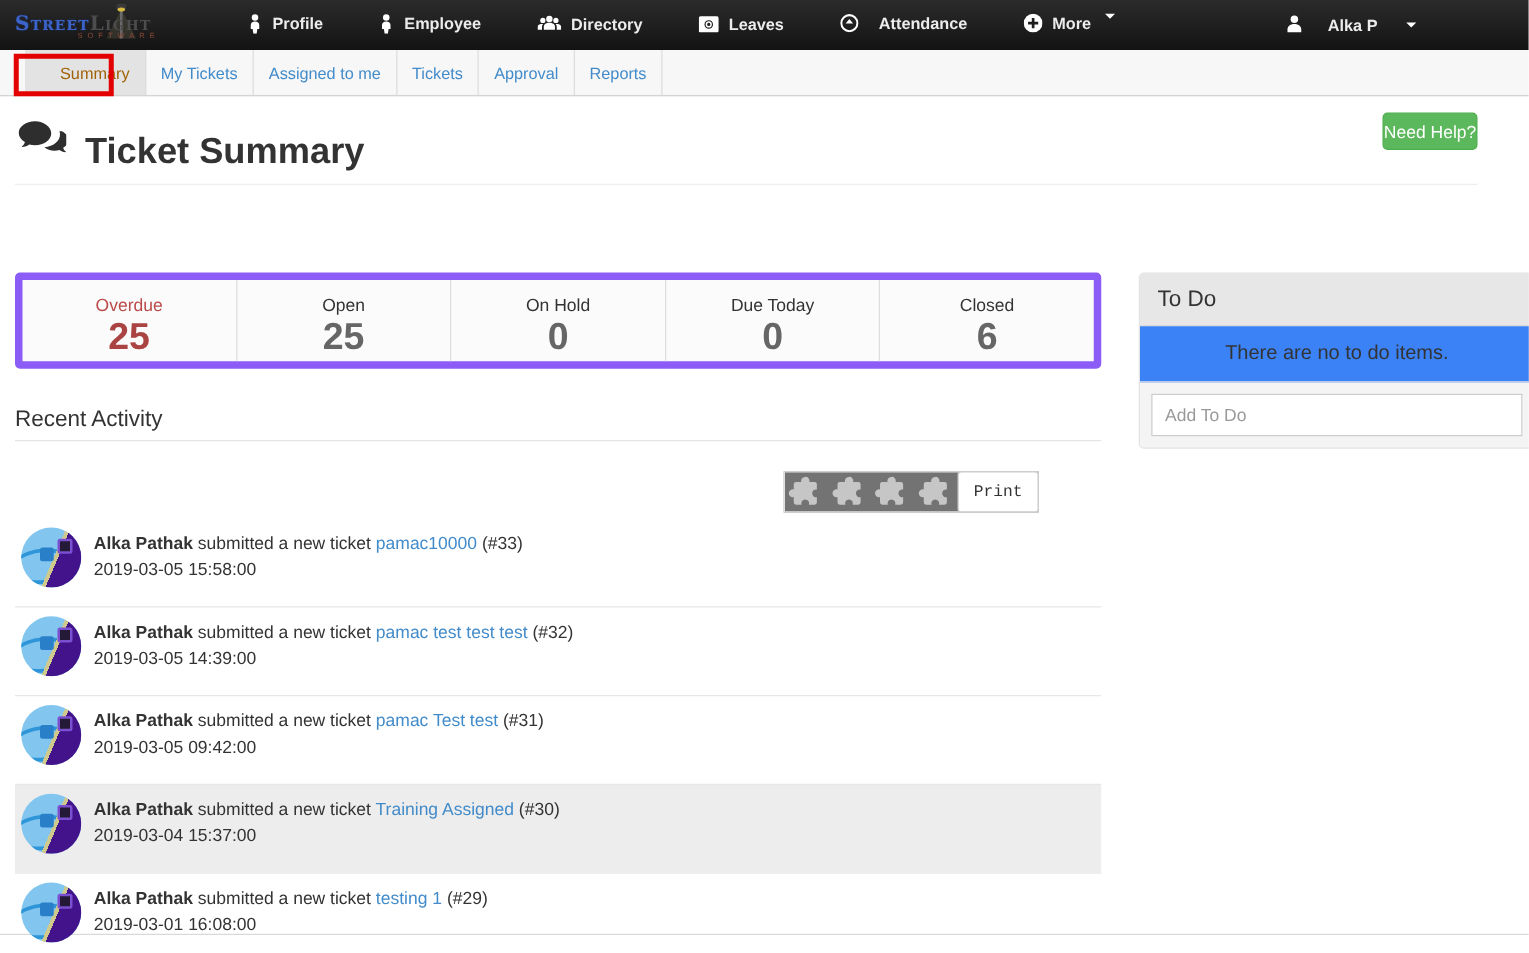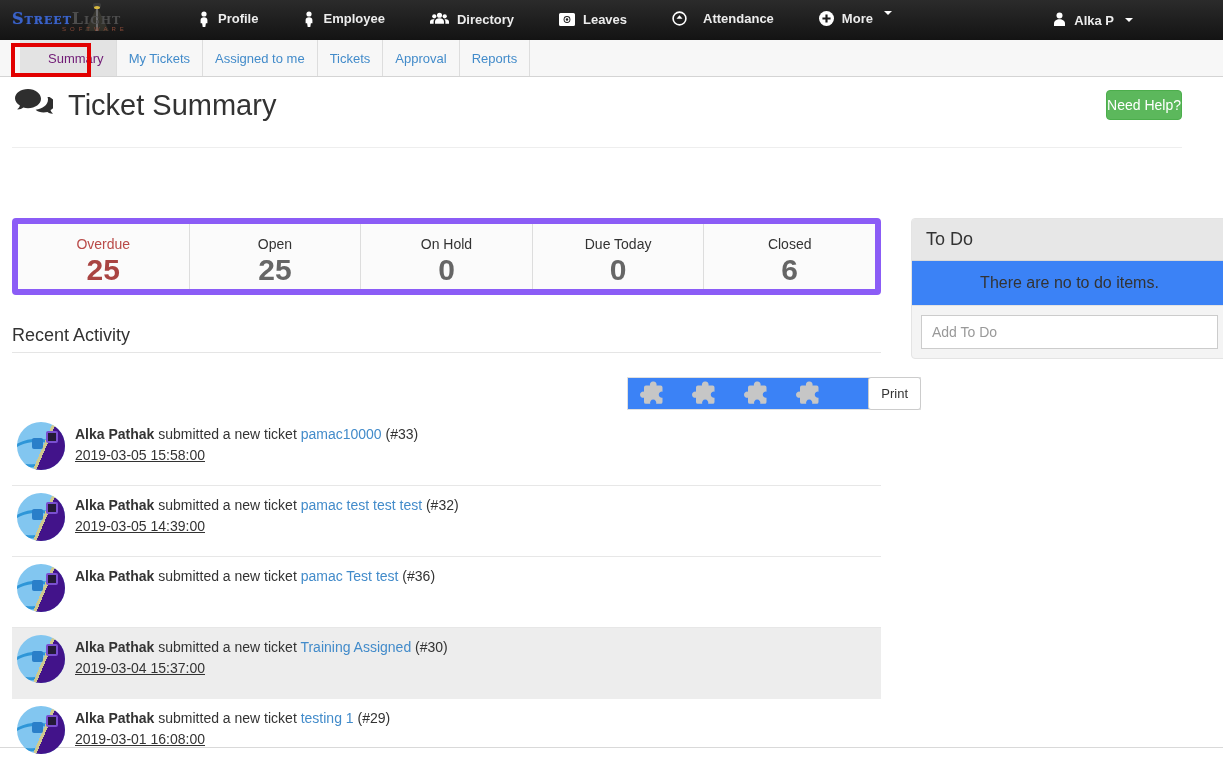--- a/index.html
+++ b/index.html
@@ -12,37 +12,37 @@
   .logo{position:relative;margin-left:10px;width:160px;height:40px;flex:none;cursor:pointer;}
   .logo-lamp{position:absolute;left:74px;top:1px;}
   .logo-line1{position:absolute;top:9px;left:2px;font-family:"DejaVu Serif","Liberation Serif",serif;
               font-variant:small-caps;font-weight:bold;font-size:16px;letter-spacing:1px;white-space:nowrap;}
   .logo-word1{color:#3b63c8;text-shadow:0 0 1px #24459c;}
   .logo-word2{color:#4d4d4d;}
   .logo-line2{position:absolute;top:26px;left:52px;font-size:6px;letter-spacing:4px;color:#8a4a38;}
   .nav-menu{display:flex;align-items:center;margin-left:28px;}
   .nav-item{display:flex;gap:8px;color:#ececec;font-weight:bold;font-size:13px;
             margin-right:45px;cursor:pointer;white-space:nowrap;}
-  .nav-user{margin-left:auto;margin-right:90px;display:flex;align-items:center;gap:8px;color:#ececec;
+  .nav-user{margin-left:auto;margin-right:90px;display:flex;align-items:center;gap:20px;color:#ececec;
             font-weight:bold;font-size:13px;cursor:pointer;}
   .caret{display:inline-block;width:0;height:0;border-left:4px solid transparent;
          border-right:4px solid transparent;border-top:4px solid #fff;margin-left:3px;}
 
   
   .tabbar{position:absolute;top:40px;left:0;width:100%;height:37px;background:#f7f7f7;
           border-bottom:1px solid #d4d4d4;display:flex;padding-left:20px;box-sizing:border-box;}
   .tab{display:flex;align-items:center;padding:0 12px;font-size:13px;color:#428bca;
        border-right:1px solid #ddd;cursor:pointer;white-space:nowrap;}
-  .tab.active{background:#e3e3e3;color:#701a75;cursor:default;padding-left:28px;}
+  .tab.active{background:#e3e3e3;color:#a16207;cursor:default;padding-left:28px;}
   .annotation-box{position:absolute;top:43px;left:11px;width:80px;height:34px;box-sizing:border-box;
                   border:4px solid #e20000;z-index:10;pointer-events:none;}
 
   
   .title-wrap{position:absolute;top:88px;left:14px;display:flex;align-items:center;gap:15px;}
-  .page-title{font-size:29px;font-weight:normal;color:#333;}
+  .page-title{font-size:29px;font-weight:bold;color:#333;margin-top:17px;}
   .help-btn{position:absolute;top:90px;right:41px;background:#5cb85c;color:#fff;border:1px solid #4cae4c;
             border-radius:4px;font-size:14px;padding:6px 0;cursor:pointer;font-family:inherit;}
   .hr1{position:absolute;top:147px;left:12px;width:1170px;border-top:1px solid #eee;}
 
   
   .stats{position:absolute;top:218px;left:12px;width:869px;height:77px;background:#fbfbfb;
          border:6px solid #8b5cf6;border-radius:4px;display:flex;box-sizing:border-box;}
   .stat{flex:1;text-align:center;padding-top:12px;cursor:pointer;}
   .stat + .stat{border-left:1px solid #ddd;}
   .stat-label{font-size:14px;color:#333;}
@@ -56,22 +56,22 @@
   .todo-header{background:#e7e7e7;padding:10px 14px;font-size:18px;color:#333;border-bottom:1px solid #d9d9d9;}
   .todo-body{background:#3b82f6;padding:13px;text-align:center;font-size:16px;color:#333;border-bottom:1px solid #e3e3e3;}
   .todo-footer{padding:9px;}
   .todo-input{width:100%;box-sizing:border-box;border:1px solid #ccc;border-radius:0;padding:8px 10px;
               font-size:14px;color:#555;font-family:inherit;background:#fff;}
   .todo-input::placeholder{color:#999;}
 
   
   .ra-title{position:absolute;top:325px;left:12px;font-size:18px;color:#333;}
   .hr2{position:absolute;top:352px;left:12px;width:869px;border-top:1px solid #e5e5e5;}
-  .toolbar{position:absolute;top:377px;left:627px;width:294px;height:33px;background:#3b82f6;
-           border:1px solid #e0e0e0;box-sizing:border-box;display:flex;align-items:center;}
+  .toolbar{position:absolute;top:377px;left:627px;width:204px;height:33px;background:#737373;
+           border:1px solid #e0e0e0;box-sizing:border-box;display:flex;align-items:center;font-family:Liberation Mono, monospace;}
   .puzzle-btn{width:52px;height:100%;display:flex;justify-content:center;align-items:center;cursor:pointer;}
   .print-btn{margin-left:auto;height:33px;margin-right:-1px;background:#fff;border:1px solid #ccc;
              border-radius:3px;padding:0 12px;font-size:13px;color:#333;cursor:pointer;font-family:inherit;}
 
   .activity-list{position:absolute;top:415px;left:12px;width:869px;z-index:1;}
   .activity-row{position:relative;height:71px;box-sizing:border-box;padding:11px 0 0 63px;
                 border-bottom:1px solid #e7e7e7;background:transparent;}
   .activity-row.highlighted{background:#ededed;border-bottom-color:#ededed;}
   .activity-row:last-child{border-bottom:none;}
   .avatar{position:absolute;left:5px;top:7px;width:48px;height:48px;border-radius:50%;overflow:hidden;
@@ -79,21 +79,21 @@
   .avatar .ring{position:absolute;left:-9px;top:17px;width:52px;height:28px;border:3px solid #2e96d8;
                 border-radius:50%;transform:rotate(-6deg);box-sizing:border-box;}
   .avatar .wedge{position:absolute;top:0;left:0;right:0;bottom:0;
                  background:linear-gradient(113deg,rgba(0,0,0,0) 53%,#cfc98e 53%,#cfc98e 58%,#42138a 58%);}
   .avatar .sq-blue{position:absolute;left:15px;top:16px;width:11px;height:11px;background:#2a7fc9;border-radius:2px;}
   .avatar .sq-purple{position:absolute;left:29px;top:9px;width:8px;height:8px;background:#241a38;
                      border:2px solid #7a4fd0;border-radius:2px;}
   .a-line1{font-size:14px;color:#333;}
   .a-name{font-weight:bold;color:#333;}
   .a-link{color:#428bca;cursor:pointer;}
-  .a-line2{font-size:14px;color:#333;margin-top:5px;text-decoration:underline;}
+  .a-line2{font-size:14px;color:#333;margin-top:5px;}
   .bottom-hr{position:absolute;top:747px;left:0;width:1223px;border-top:1px solid #d9d9d9;z-index:0;}
 </style>
 </head>
 <body>
 
 <div class="navbar">
   <div class="logo">
     <span class="logo-lamp">
       <svg width="26" height="30" viewBox="0 0 26 30">
         <polygon points="13,6 1,30 25,30" fill="rgba(255,246,180,0.10)"></polygon>
@@ -310,21 +310,22 @@
       <div class="a-line2">2019-03-05 14:39:00</div>
     </div>
 
     <div class="activity-row">
       <div class="avatar">
         <div class="ring"></div>
         <div class="wedge"></div>
         <div class="sq-blue"></div>
         <div class="sq-purple"></div>
       </div>
-      <div class="a-line1"><span class="a-name">Alka Pathak</span> <span>submitted a new ticket</span> <span class="a-link">pamac Test test</span> <span>(#36)</span></div>
+      <div class="a-line1"><span class="a-name">Alka Pathak</span> <span>submitted a new ticket</span> <span class="a-link">pamac Test test</span> <span>(#31)</span></div>
+      <div class="a-line2">2019-03-05 09:42:00</div>
     </div>
 
     <div class="activity-row highlighted">
       <div class="avatar">
         <div class="ring"></div>
         <div class="wedge"></div>
         <div class="sq-blue"></div>
         <div class="sq-purple"></div>
       </div>
       <div class="a-line1"><span class="a-name">Alka Pathak</span> <span>submitted a new ticket</span> <span class="a-link">Training Assigned</span> <span>(#30)</span></div>

